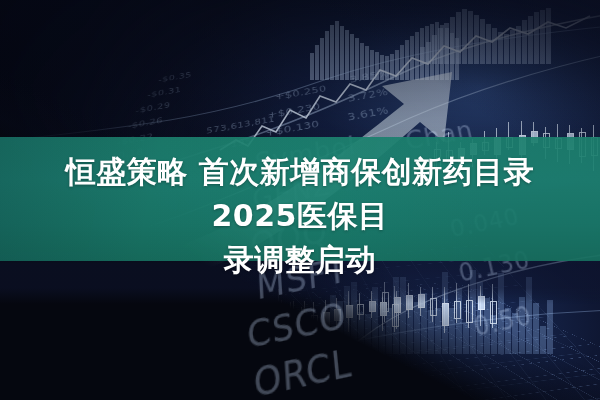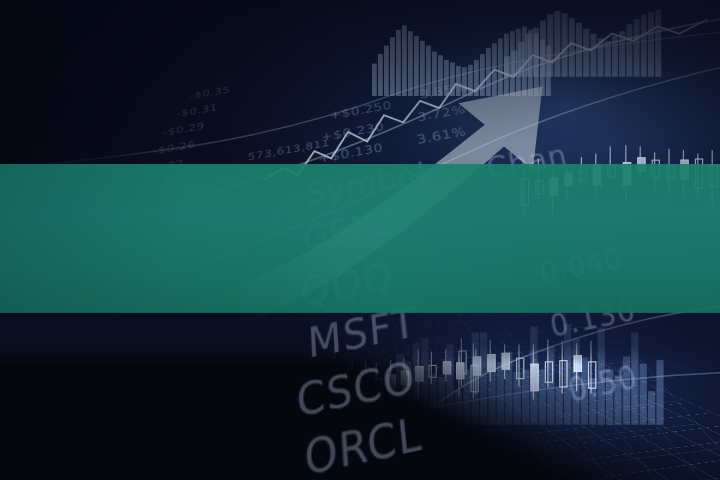--- a/index.html
+++ b/index.html
@@ -654,14 +654,18 @@
       <span style="left: 4px; top: 198px; font-size: 30px;">ORCL</span>
       <span style="left: 10px; top: 236px; font-size: 30px;">SIRI</span>
       <span style="left: 196px; top: 110px; font-size: 22px;">0.040</span>
       <span style="left: 196px; top: 150px; font-size: 22px;">0.130</span>
       <span style="left: 200px; top: 196px; font-size: 22px;">0.50</span>
     </div>
 
   <div class="teal"></div>
   <div class="teal-tex"></div>
 
+  <div class="headline">
+    <span class="l1">恒盛策略 首次新增商保创新药目录 2025医保目</span>
+    <span class="l2">录调整启动</span>
+  </div>
 
 </div>
 
 </body></html>

